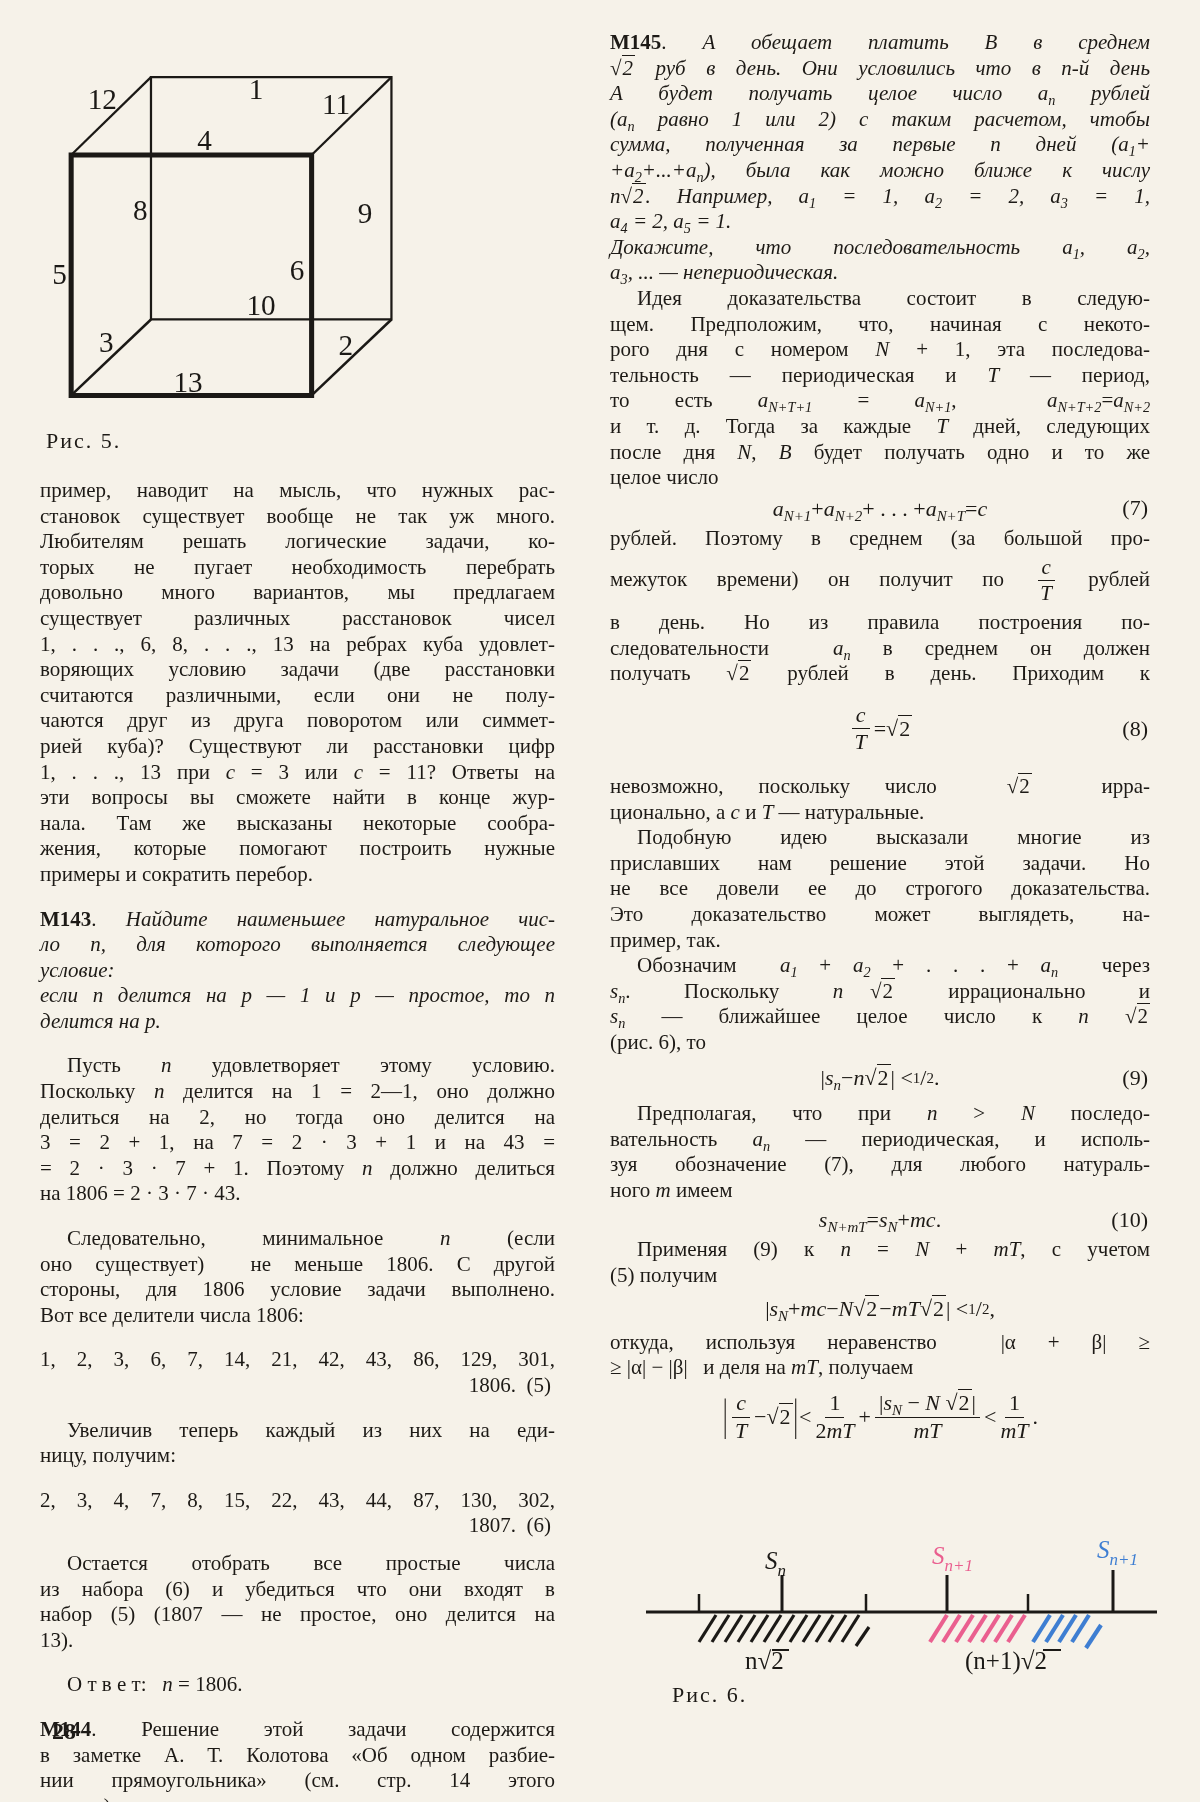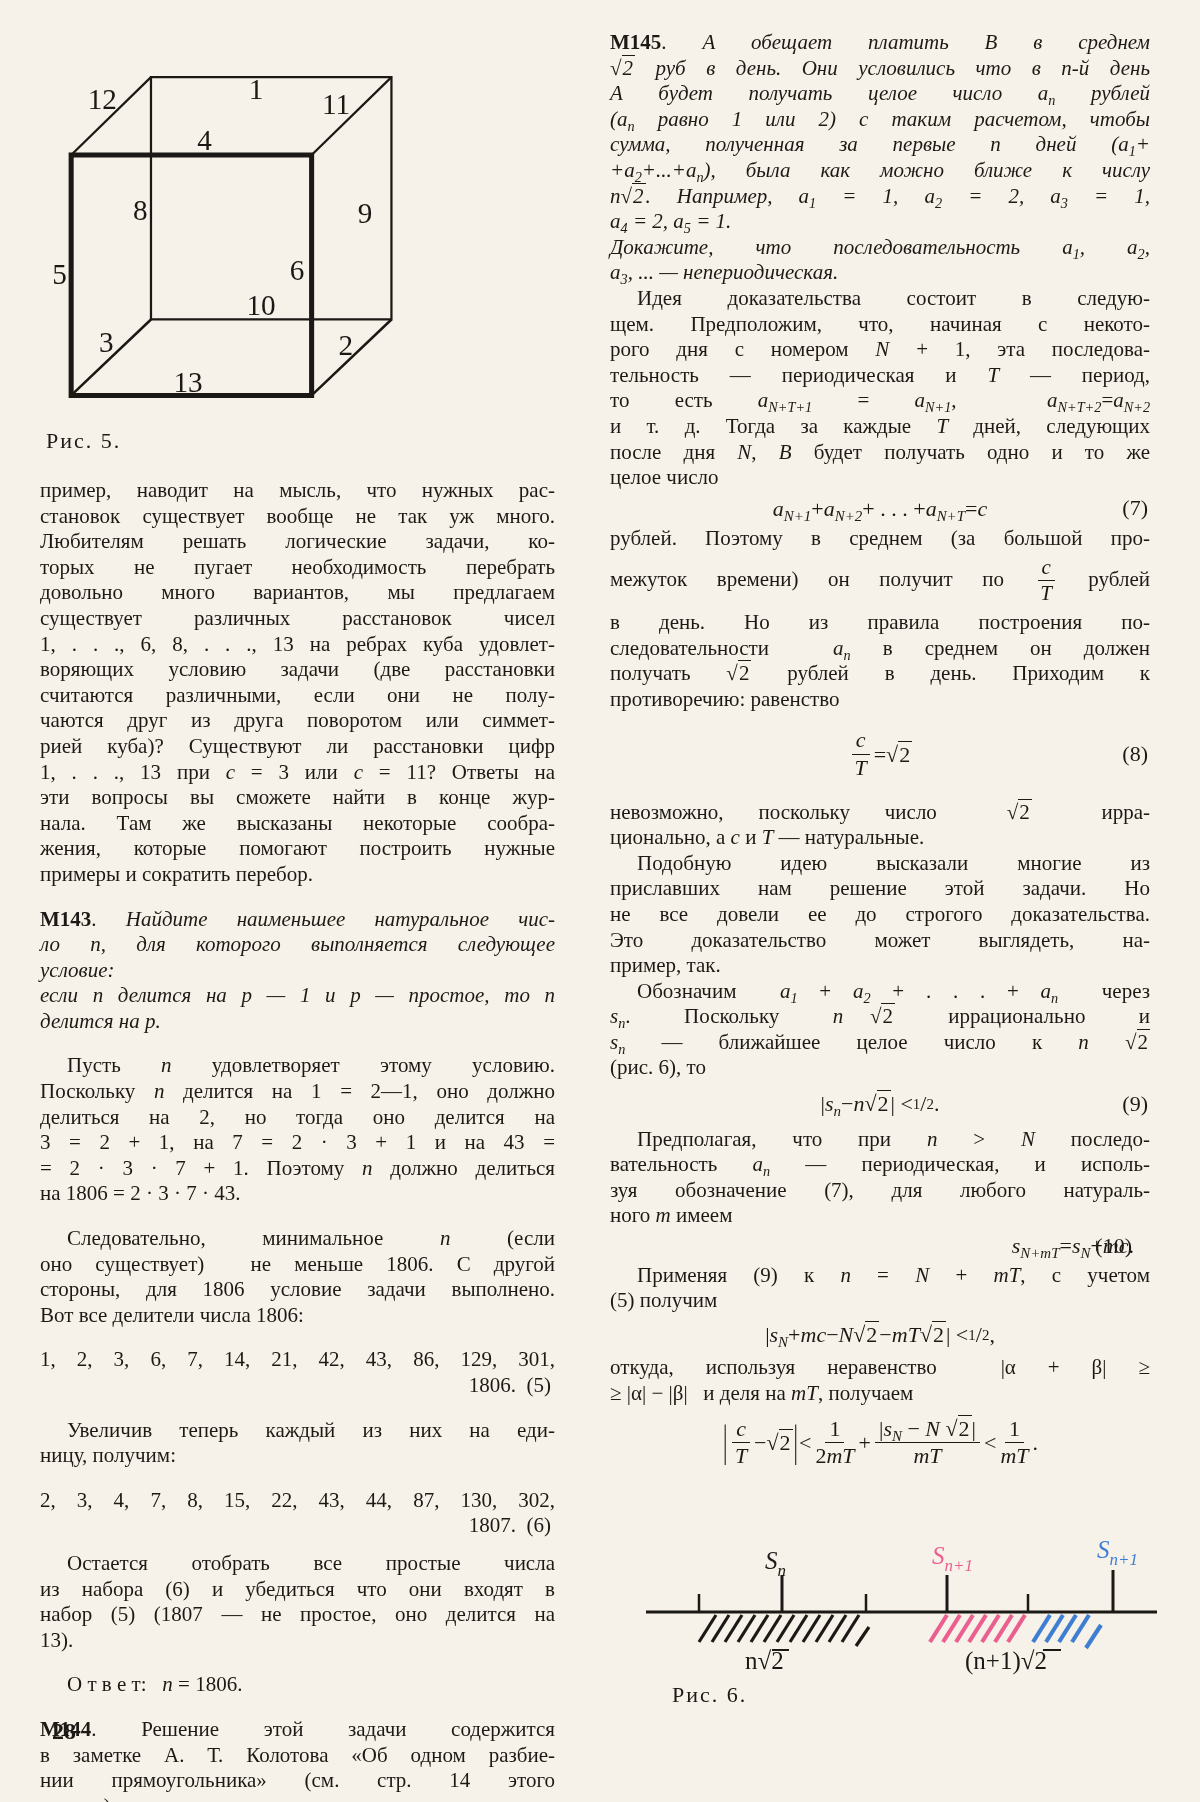--- a/index.html
+++ b/index.html
@@ -12,21 +12,21 @@
   .ln{text-align:justify;text-align-last:justify;line-height:25.6px;min-height:25.6px;}
   .ln.l{text-align-last:left;}
   .ln.i{text-indent:27px;}
   .ln.r{text-align:right;text-align-last:right;padding-right:4px;}
   .ln.g{margin-top:19px;}
   .ln.G{margin-top:12px;}
   .ln.tall{line-height:normal;padding:4px 0;}
   .ln.fm{display:flex;align-items:center;justify-content:center;position:relative;
          text-align:center;text-align-last:center;font-size:22px;}
   .ln.m5{margin:5px 0;} .ln.m16{margin:16px 0;} .ln.m10{margin:10px 0;}
-  .ln.m4{margin:4px 16px;justify-content:flex-end;} .ln.m8{margin:8px 0;}
+  .ln.m4{margin:4px 0;} .ln.m8{margin:8px 0;}
   .eb{display:inline-flex;align-items:center;flex-wrap:nowrap;white-space:nowrap;}
   .en{position:absolute;right:2px;top:50%;transform:translateY(-50%);}
   sub,sup{line-height:0;font-size:68%;}
   .sq{white-space:nowrap;}
   .sq .vb{border-top:1.5px solid currentColor;padding:0 2px 0 1px;}
   .fr{display:inline-flex;flex-direction:column;align-items:center;vertical-align:middle;
       margin:0 4px;line-height:1.12;text-align:center;}
   .fr .nu{border-bottom:1.5px solid currentColor;padding:0 4px 1px;display:block;}
   .fr .de{padding-top:1px;display:block;}
   .tb{display:inline-block;transform:scaleY(2.05);transform-origin:50% 55%;margin:0 1px;}
@@ -146,21 +146,20 @@
           <span class="en">(7)</span>
         </div>
         <div class="ln">рублей. Поэтому в среднем (за большой про-</div>
         <div class="ln tall">межуток времени) он получит по <span class="fr">
             <span class="nu"><i>c</i></span>
             <span class="de"><i>T</i></span>
           </span> рублей</div>
         <div class="ln">в день. Но из правила построения по-</div>
         <div class="ln">следовательности &nbsp;<i>a<sub>n</sub></i> в среднем он должен</div>
         <div class="ln">получать <span class="sq">√<span class="vb">2</span></span> рублей в день. Приходим к</div>
-        <div class="ln l">противоречию: равенство</div>
         <div class="ln fm m16">
           <span class="eb"><span class="fr">
               <span class="nu"><i>c</i></span>
               <span class="de"><i>T</i></span>
             </span> = <span class="sq">√<span class="vb">2</span></span></span>
           <span class="en">(8)</span>
         </div>
         <div class="ln g">невозможно, поскольку число &nbsp;<span class="sq">√<span class="vb">2</span></span>&nbsp; ирра-</div>
         <div class="ln l">ционально, а <i>c</i> и <i>T</i> — натуральные.</div>
         <div class="ln i">Подобную идею высказали многие из</div>

